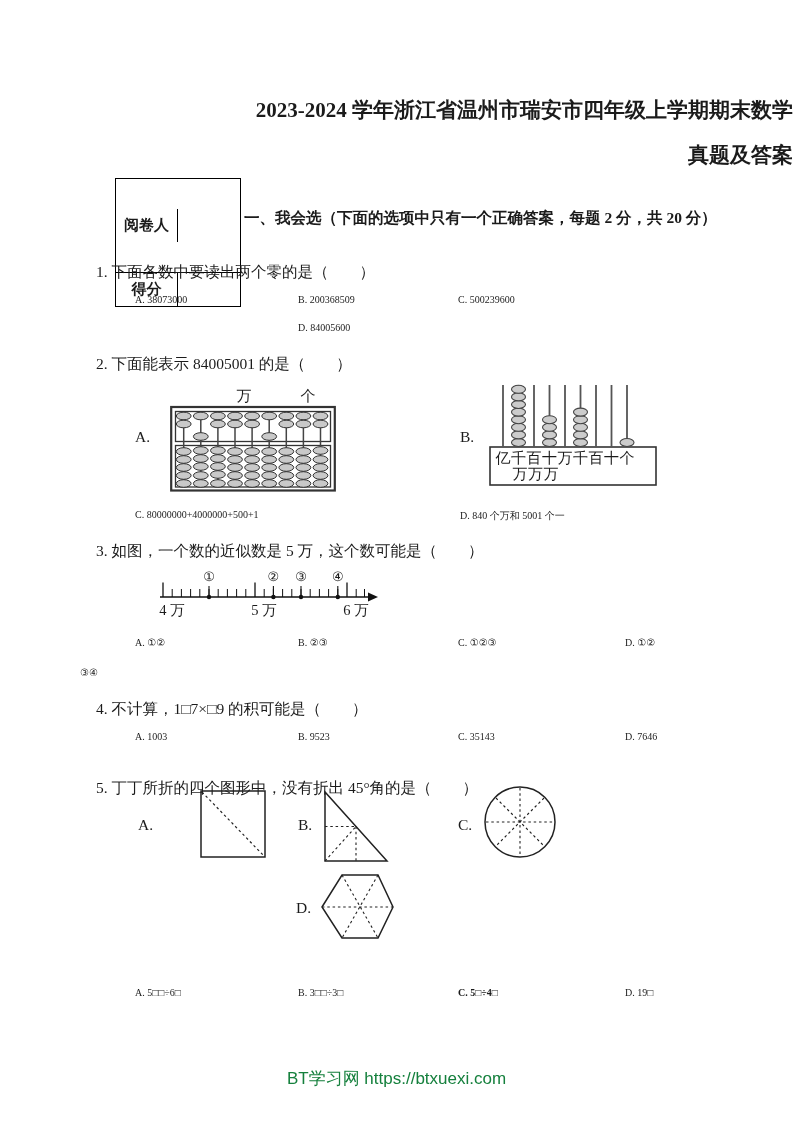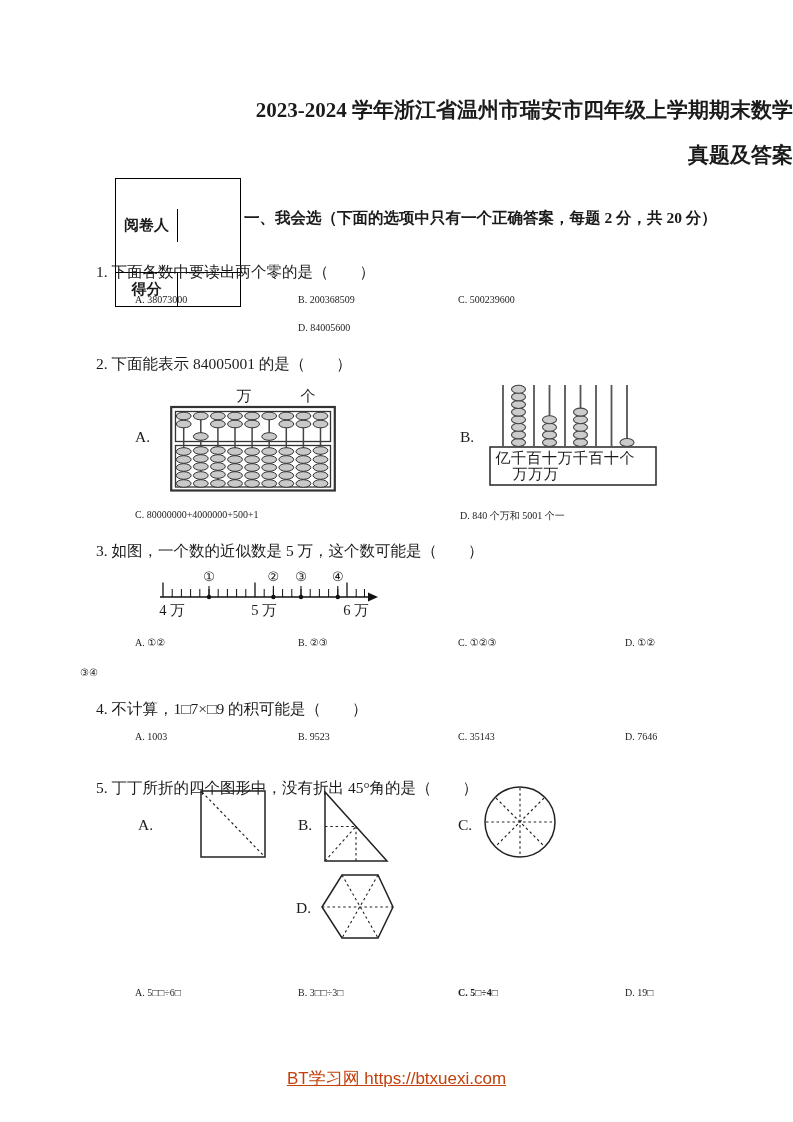--- a/index.html
+++ b/index.html
@@ -12,21 +12,21 @@
   .qtext{position:absolute;font-size:15.5px;white-space:nowrap;}
   .opt{position:absolute;font-size:10px;white-space:nowrap;}
   .shape-label{position:absolute;font-size:15.5px;}
   .score-table{position:absolute;left:115px;top:178px;border:1.8px solid #000;background:#fff;}
   .st-row{display:flex;margin-top:30px;}
   .st-row + .st-row{border-top:1.8px solid #000;}
   .st-label{width:61px;height:33px;border-right:1.8px solid #000;display:flex;
             align-items:center;justify-content:center;font-weight:bold;font-size:15px;}
   .st-value{width:62px;height:33px;}
   .footer{position:absolute;left:0;top:1067px;width:793px;text-align:center;
-          font-family:"Liberation Sans","DejaVu Sans",sans-serif;font-size:17px;color:#c2410c;text-decoration:underline;}
+          font-family:"Liberation Sans","DejaVu Sans",sans-serif;font-size:17px;color:#15803d;}
   svg text{font-family:"Liberation Serif","DejaVu Serif",serif;fill:#1b1b1b;}
 </style>
 </head>
 <body>
 
 <div class="page">
 
   <div class="title" style="top:96px;">2023-2024 学年浙江省温州市瑞安市四年级上学期期末数学</div>
   <div class="title" style="top:141px;">真题及答案</div>
 

